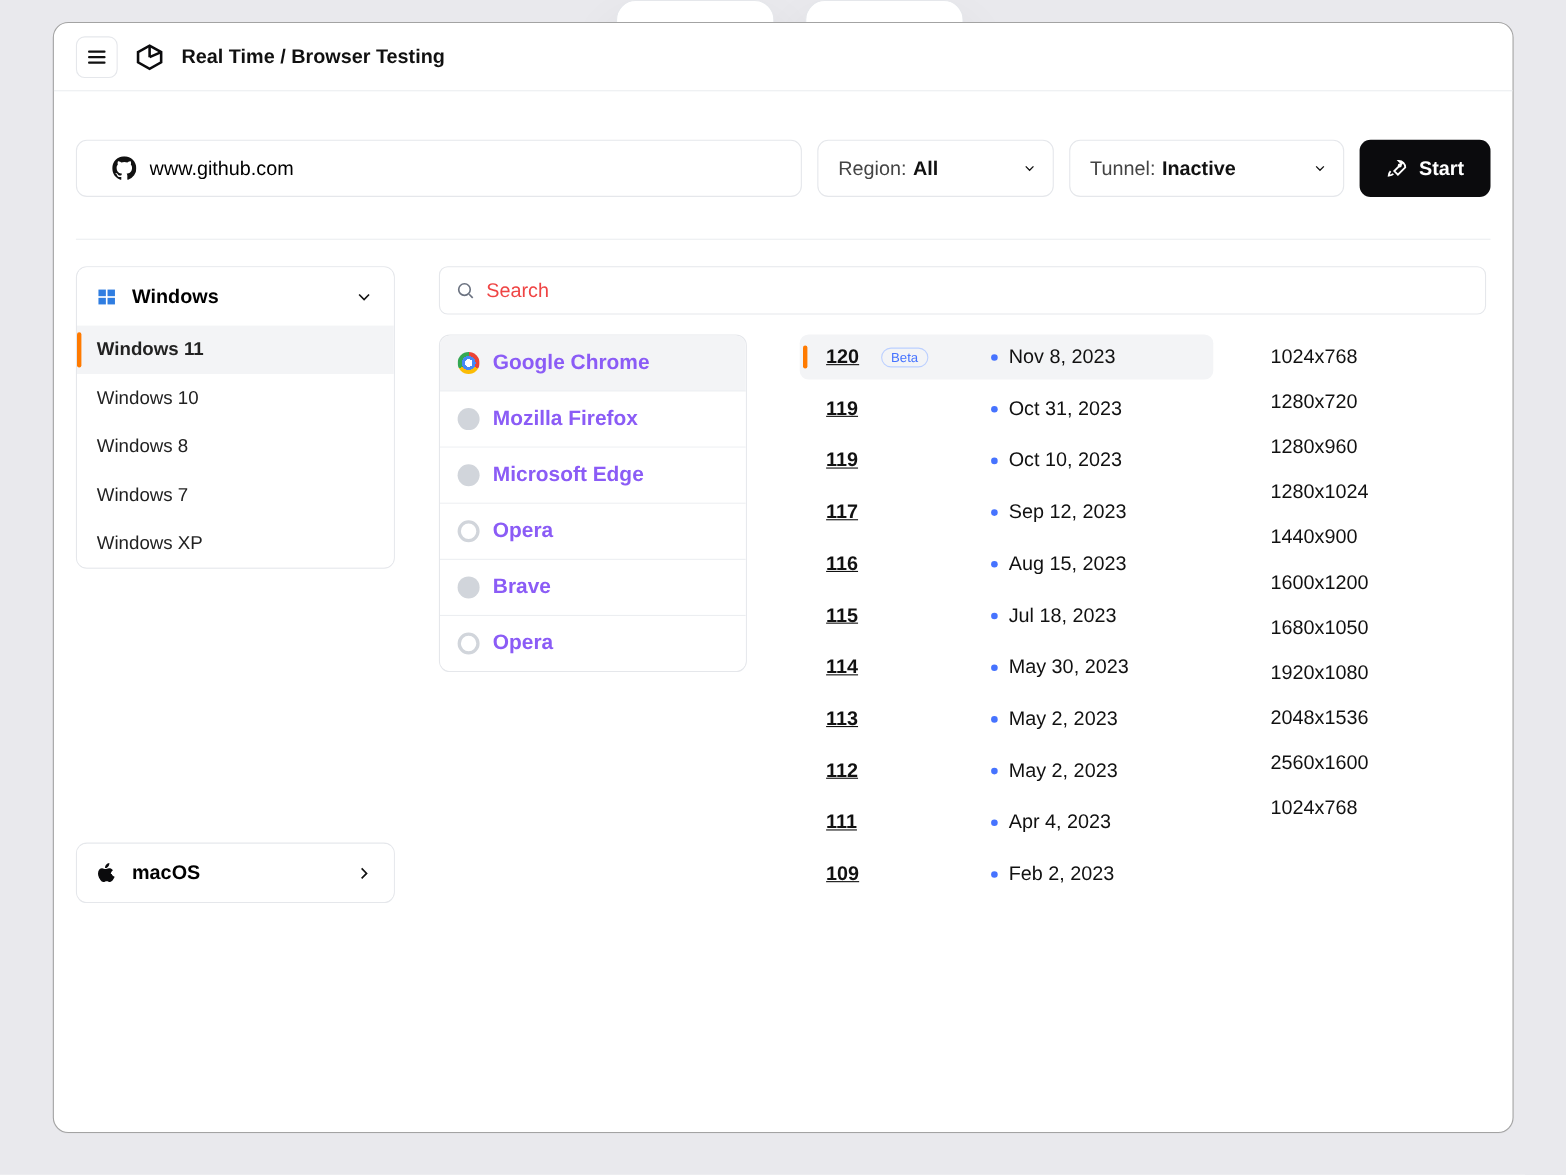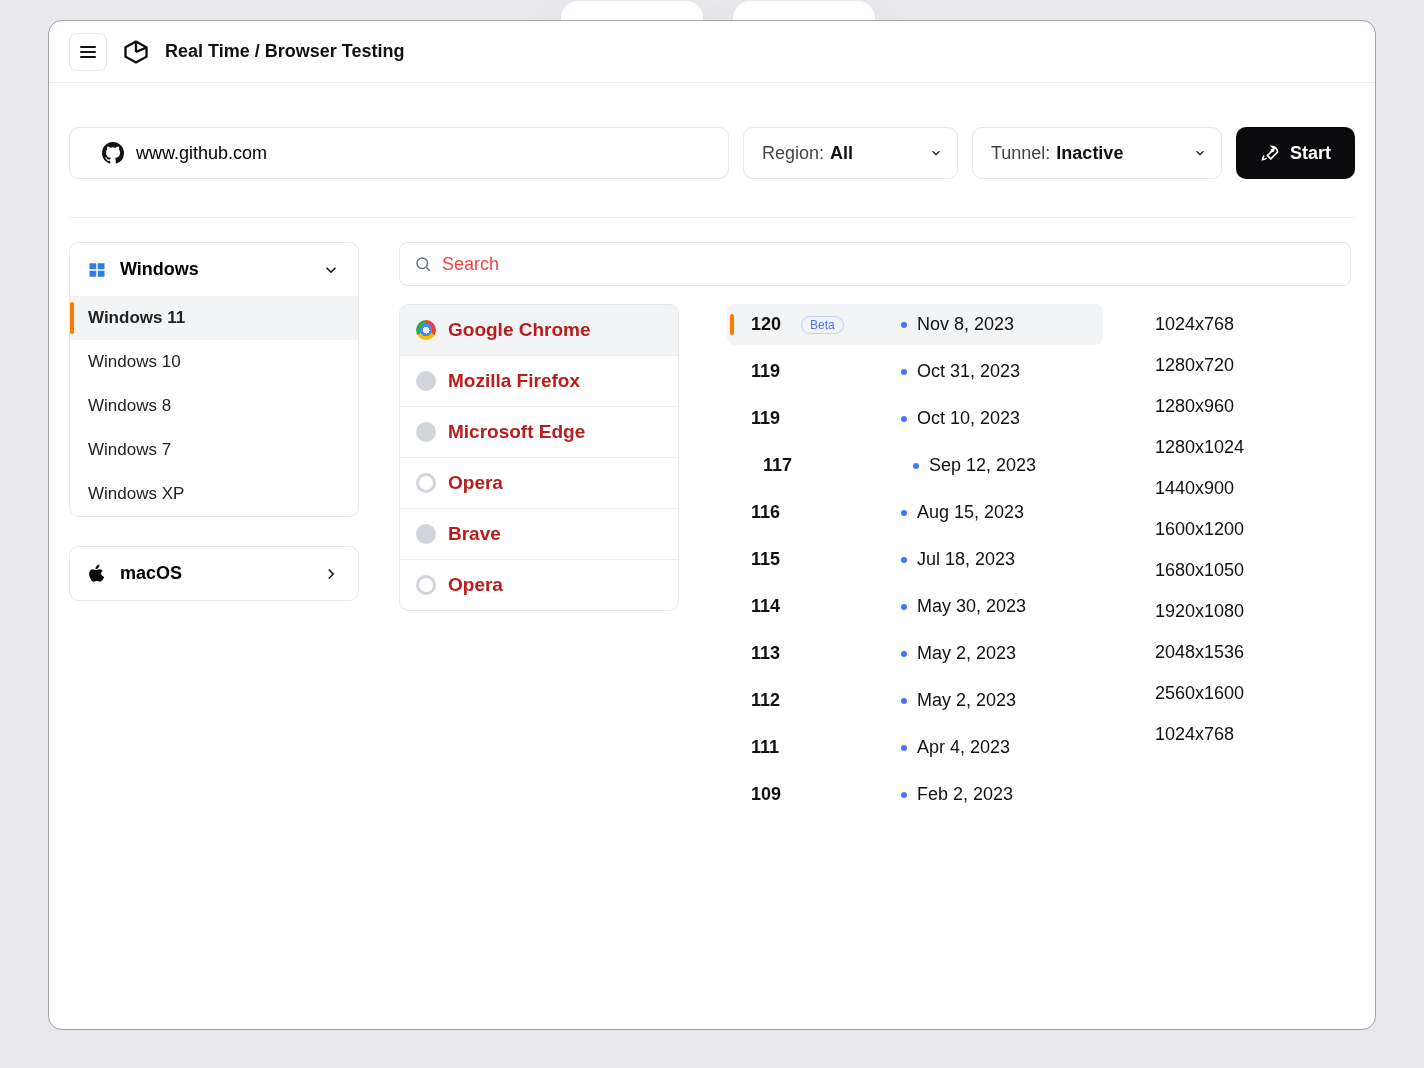--- a/index.html
+++ b/index.html
@@ -16,53 +16,53 @@
   .gh-ico { width: 22px; height: 22px; fill:#111; }
   .select { height: 52px; border: 1px solid #e5e7eb; border-radius: 10px; padding: 0 40px 0 18px; font-size: 18px; display: flex; align-items: center; gap: 6px; position: relative; background:#fff; cursor:pointer; min-width: 215px; }
   .select .key { color:#444; }
   .select .val { font-weight:700; color:#111; }
   .select .chev { position:absolute; right: 14px; top: 50%; transform: translateY(-50%); width: 14px; height: 14px; }
   .start-btn { height: 52px; padding: 0 24px; background:#0b0b0d; color:#fff; font-weight:700; font-size:18px; border-radius:10px; display:flex; align-items:center; gap:10px; cursor:pointer; }
   .start-btn svg { width:20px; height:20px; }
   .divider { height:1px; background:#eceef1; margin: 38px 20px 0 20px; }
 
   .content { display:flex; gap: 40px; padding: 24px 24px 0 20px; }
-  .sidebar { width: 290px; display:flex; flex-direction:column; gap: 29px; }
+  .sidebar { width: 290px; display:flex; flex-direction:column; gap: 29px; justify-content: space-between; }
   .panel { border:1px solid #e5e7eb; border-radius:10px; background:#fff; overflow:hidden; }
   .panel-header { display:flex; align-items:center; padding: 16px 18px; font-size:18px; font-weight:700; gap:14px; cursor:pointer; background:#fff; }
   .panel-header .spacer { flex:1; }
   .panel-header svg.chev { width:18px; height:18px; }
   .os-sub { padding: 0; }
   .os-item { padding: 12px 18px; font-size:17px; color:#222; background:#fff; cursor:pointer; }
   .os-item.active { position:relative; background:#f3f4f6; font-weight:700; }
   .os-item.active::before { content:""; position:absolute; left:0; top:6px; bottom:6px; width:4px; background:#ff7a00; border-radius:2px; }
   .win-icon { width:18px; height:18px; }
   .mac-panel .panel-header svg.chev { transform: rotate(-90deg); }
 
   .main { flex:1; display:flex; flex-direction:column; }
   .search { height:44px; border:1px solid #e5e7eb; border-radius:8px; display:flex; align-items:center; gap:10px; padding:0 14px; font-size:18px; color:#ef4444; margin-bottom: 18px; }
   .search svg { width:18px; height:18px; stroke:#6b7280; }
   .triple { display:flex; gap: 48px; }
   .browser-list { width: 280px; border:1px solid #e5e7eb; border-radius:10px; overflow:hidden; align-self:flex-start; }
-  .browser-item { display:flex; align-items:center; gap:12px; padding: 14px 16px; font-size:19px; font-weight:700; color:#b91c1c; border-bottom:1px solid #eceef1; cursor:pointer; background:#fff; }
+  .browser-item { display:flex; align-items:center; gap:12px; padding: 14px 16px; font-size:19px; font-weight:700; color:#8b5cf6; border-bottom:1px solid #eceef1; cursor:pointer; background:#fff; }
   .browser-item:last-child { border-bottom:none; }
   .browser-item.active { background:#f3f4f6; }
   .b-ico { width:20px; height:20px; border-radius:50%; display:inline-block; }
   .b-ico.chrome { background: radial-gradient(circle at 50% 50%, #fff 0 25%, #4688f4 25% 45%, transparent 45% 100%), conic-gradient(#ea4335 0 120deg, #fbbc05 120deg 240deg, #34a853 240deg 360deg); }
   .b-ico.firefox { background:#d1d5db; }
   .b-ico.edge   { background:#d1d5db; }
   .b-ico.opera  { background:#fff; border:3px solid #d1d5db; }
   .b-ico.safari { background:#d1d5db; }
   .b-ico.brave  { background:#d1d5db; }
 
   .versions { flex:1; }
   .ver-row { display:flex; align-items:center; gap: 46px; padding: 10px 10px 10px 18px; font-size:18px; color:#111; cursor:pointer; border-radius:8px; margin-bottom: 6px; position:relative; }
   .ver-row.active { background:#f3f4f6; }
   .ver-row.active::before { content:""; position:absolute; left:3px; top:10px; bottom:10px; width:4px; background:#ff7a00; border-radius:2px; }
-  .ver-num { width:46px; font-weight:600; padding-left:6px; }
+  .ver-num { width:46px; font-weight:600; padding-left:6px;text-decoration:underline; }
   .badge { font-size:12px; color:#4673ff; border:1px solid #bcd0ff; border-radius:10px; padding:1px 8px; }
   .date { display:flex; align-items:center; gap:10px; color:#111; }
   .dot { width:6px; height:6px; border-radius:50%; background:#4673ff; display:inline-block; }
 
   .resolutions { width: 200px; }
   .res-item { font-size:18px; color:#111; padding: 10px 4px; cursor:pointer; }
 
   
   .float-card { position:absolute; top:0; width:144px; height:144px; background:#fff; border:1px solid #e5e7eb; border-radius:18px; box-shadow: 0 28px 48px rgba(0,0,0,.10); display:flex; align-items:center; justify-content:center; }
   .float-card.app1 { left: 560px; }
@@ -241,21 +241,21 @@
             <div class="ver-row">
               <span style="display: flex; align-items: center; gap: 10px; width: 110px;">
                 <span class="ver-num">119</span>
               </span>
               <span class="date">
                 <span class="dot"></span>
                 <span>Oct 10, 2023</span>
               </span>
             </div>
             <div class="ver-row">
-              <span style="display: flex; align-items: flex-end; gap: 10px; width: 110px; margin-left: 12px;">
+              <span style="display: flex; align-items: flex-end; gap: 10px; width: 110px;">
                 <span class="ver-num">117</span>
               </span>
               <span class="date">
                 <span class="dot"></span>
                 <span>Sep 12, 2023</span>
               </span>
             </div>
             <div class="ver-row">
               <span style="display: flex; align-items: center; gap: 10px; width: 110px;">
                 <span class="ver-num">116</span>

